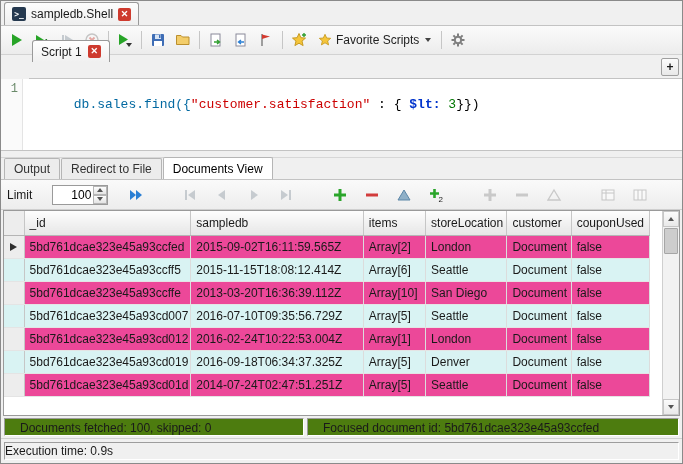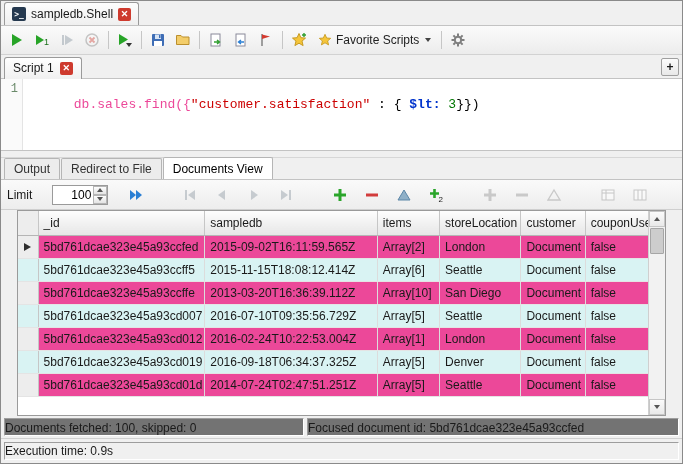--- a/index.html
+++ b/index.html
@@ -25,21 +25,21 @@
              display:flex; align-items:center; padding:0 4px; gap:1px; flex:0 0 auto; }
   .tbtn { width:24px; height:24px; display:flex; align-items:center; justify-content:center; border-radius:2px; }
   .tbtn.disabled { opacity:.45; }
   .tsep { width:1px; height:18px; background:#c6c6c6; margin:0 3px; }
   .fav-btn { display:flex; align-items:center; gap:4px; height:24px; padding:0 6px; border-radius:2px; color:#222; }
   .caret-down { width:0; height:0; border-left:3px solid transparent; border-right:3px solid transparent;
                 border-top:4px solid #444; margin-left:2px; }
 
   
   .script-tabbar { height:24px; background:#f0f0f0; border-bottom:1px solid #c3c3c3;
-                   display:flex; align-items:center; padding:2px 3px 0; position:relative; flex:0 0 auto; }
+                   display:flex; align-items:flex-end; padding:2px 3px 16px; position:relative; flex:0 0 auto;margin-left:28px; }
   .script-tab { display:flex; align-items:center; gap:6px; height:22px; padding:0 8px;
                 background:linear-gradient(#ffffff,#f0f0f0); border:1px solid #9a9a9a; border-bottom:none;
                 border-radius:3px 3px 0 0; }
   .add-tab { position:absolute; right:3px; top:3px; width:18px; height:18px; background:linear-gradient(#fcfcfc,#e8e8e8);
              border:1px solid #9f9f9f; border-radius:2px; text-align:center; line-height:16px; font-weight:bold; }
 
   
   .editor { height:72px; background:#ffffff; display:flex; border-bottom:1px solid #c3c3c3; flex:0 0 auto; }
   .gutter { width:22px; background:#fafafa; border-right:1px solid #e4e4e4; text-align:right; padding:3px 4px 0 0;
             color:#6a8a6a; font:12px "Liberation Mono", monospace; }
@@ -63,42 +63,42 @@
   .spinner { position:absolute; right:1px; top:1px; width:14px; height:18px; display:flex; flex-direction:column; }
   .spin-btn { flex:1; background:linear-gradient(#fdfdfd,#e4e4e4); border:1px solid #b5b5b5;
               display:flex; align-items:center; justify-content:center; }
   .tri-up { width:0; height:0; border-left:3px solid transparent; border-right:3px solid transparent; border-bottom:4px solid #555; }
   .tri-dn { width:0; height:0; border-left:3px solid transparent; border-right:3px solid transparent; border-top:4px solid #555; }
   .dbtn { width:22px; height:22px; display:flex; align-items:center; justify-content:center; border-radius:2px; }
   .dbtn.disabled { opacity:.5; }
   .hl-red { border:2px solid #e81123; width:26px; height:26px; display:flex; align-items:center; justify-content:center; }
 
   
-  .grid-wrap { flex:1 1 auto; background:#ffffff; border:1px solid #9a9a9a; margin:0 16px; position:relative; overflow:hidden; }
+  .grid-wrap { flex:1 1 auto; background:#ffffff; border:1px solid #9a9a9a; margin:0 2px; position:relative; overflow:hidden; }
   table.grid { border-collapse:collapse; table-layout:fixed; width:646px; font-size:12px; }
   table.grid th { background:linear-gradient(#fdfdfd,#e6e6e6); border-right:1px solid #c6c6c6; border-bottom:1px solid #b5b5b5;
                   font-weight:normal; text-align:left; padding:3px 5px; height:24px; white-space:nowrap; overflow:hidden; }
   table.grid td { padding:2px 5px; height:23px; border-right:1px solid #dcdcdc; border-bottom:1px solid #e4e4e4;
                   white-space:nowrap; overflow:hidden; background:#ec4899; }
   table.grid tr.alt td { background:#d9f3f3; }
   table.grid td.marker, table.grid th.marker { background:#ededed; border-right:1px solid #c6c6c6; text-align:center; padding:0; }
   .marker-arrow { display:inline-block; width:0; height:0; border-left:7px solid #2f2f2f;
                   border-top:4px solid transparent; border-bottom:4px solid transparent; }
 
   .vscroll { position:absolute; top:0; right:0; bottom:0; width:17px; background:#f2f2f2; border-left:1px solid #cfcfcf; }
   .sb-btn { position:absolute; left:0; width:16px; height:16px; background:linear-gradient(#fbfbfb,#e9e9e9);
             border:1px solid #c6c6c6; display:flex; align-items:center; justify-content:center; }
   .sb-up { top:0; } .sb-down { bottom:0; }
   .sb-thumb { position:absolute; left:1px; top:17px; width:14px; height:26px; background:#cdcdcd;
               border:1px solid #a6a6a6; border-radius:1px; }
 
   
   .statusbar { height:22px; display:flex; gap:3px; padding:2px 3px; background:#f0f0f0; flex:0 0 auto; }
-  .spanel { border:1px solid; border-color:#9d9d9d #ffffff #ffffff #9d9d9d; background:#737373;
-            padding:2px 0; white-space:nowrap; overflow:hidden; }
+  .spanel { border:1px solid; border-color:#9d9d9d #ffffff #ffffff #9d9d9d; background:#4d7c0f;
+            padding:2px 15px; white-space:nowrap; overflow:hidden; }
   .spanel.one { width:300px; }
   .spanel.two { flex:1; }
   .footer { height:25px; border-top:1px solid #d0d0d0; background:#f0f0f0; padding:3px 3px; flex:0 0 auto; }
   .fpanel { height:18px; border:1px solid; border-color:#9d9d9d #ffffff #ffffff #9d9d9d; padding:1px 0; }
 </style>
 </head>
 <body>
 
 <div class="app">
 
@@ -205,21 +205,21 @@
       <span class="close-box">✕</span>
     </div>
     <div class="add-tab">+</div>
   </div>
 
   <div class="editor">
     <div class="gutter">
       <span>1</span>
     </div>
     <div class="code-area">
-      <span><span style="color: #ec4899;">db.sales.find({</span><span style="color: rgb(204, 0, 0);">"customer.satisfaction"</span><span style="color: rgb(0, 0, 0);"> : { </span><span style="color: rgb(0, 51, 204); font-weight: bold;">$lt:</span><span style="color: rgb(0, 0, 0);"> </span><span style="color: rgb(0, 119, 0);">3</span><span style="color: rgb(0, 0, 0);">}})</span></span>
+      <span><span style="color: #0369a1;">db.sales.find({</span><span style="color: rgb(204, 0, 0);">"customer.satisfaction"</span><span style="color: rgb(0, 0, 0);"> : { </span><span style="color: rgb(0, 51, 204); font-weight: bold;">$lt:</span><span style="color: rgb(0, 0, 0);"> </span><span style="color: rgb(0, 119, 0);">3</span><span style="color: rgb(0, 0, 0);">}})</span></span>
     </div>
   </div>
 
   <div class="splitter"></div>
 
   <div class="result-tabbar">
     <div class="rtab">
         <span>Output</span>
       </div>
     <div class="rtab">

